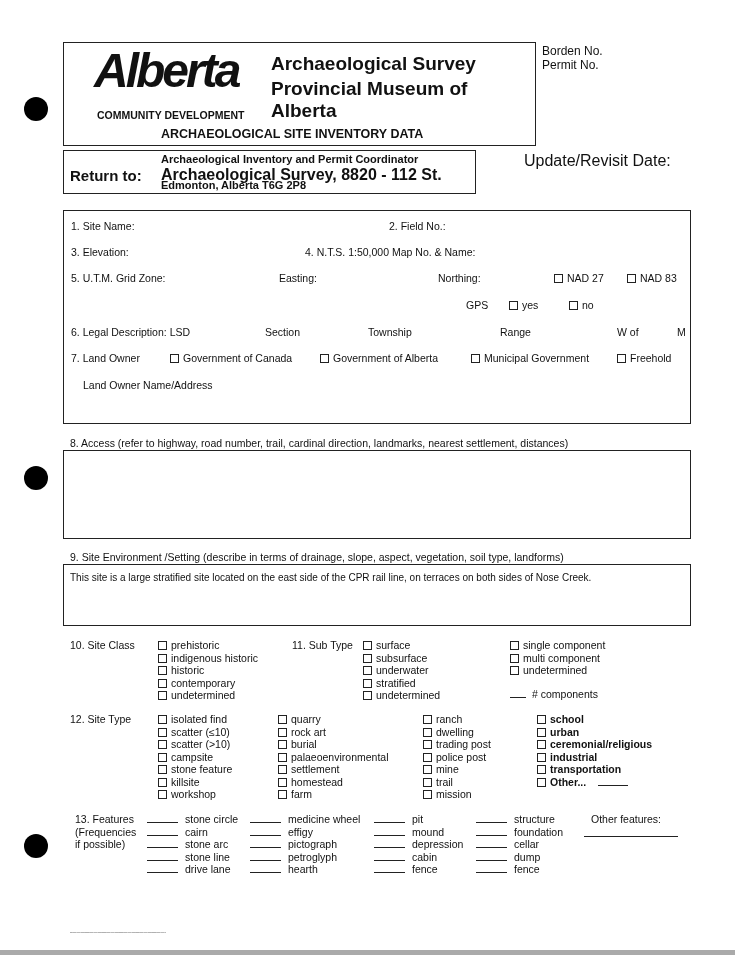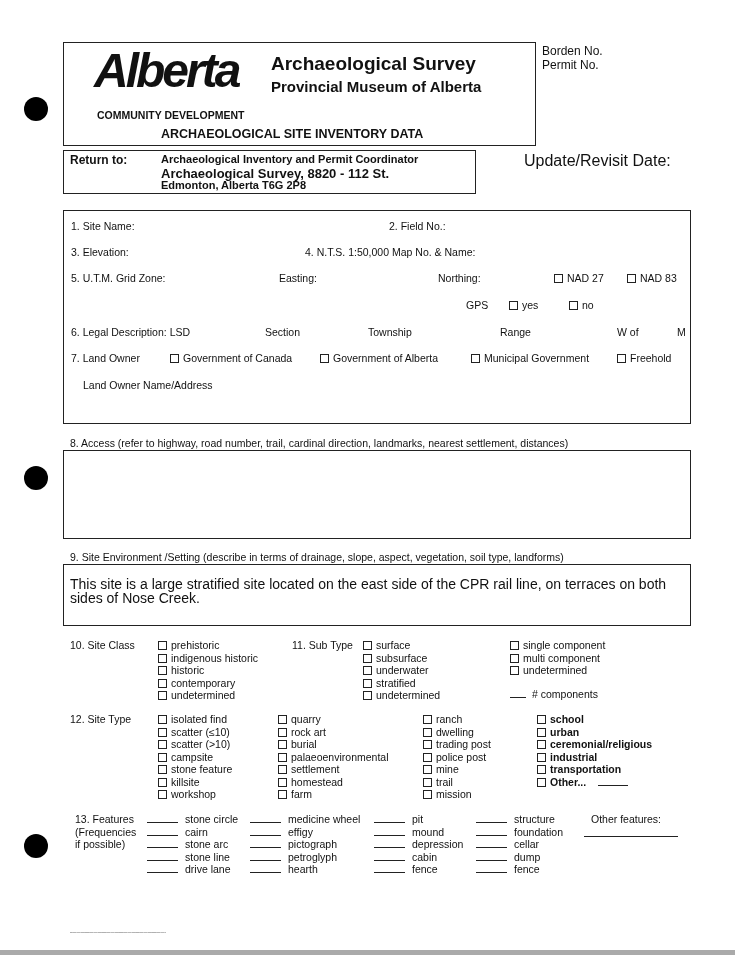--- a/index.html
+++ b/index.html
@@ -29,31 +29,31 @@
 </head>
 <body>
 
 <div class="hole" style="left:24px;top:97px;"></div>
 <div class="hole" style="left:24px;top:466px;"></div>
 <div class="hole" style="left:24px;top:834px;"></div>
 
 <div class="box" style="left:63px;top:42px;width:473px;height:104px;">
   <div class="abs logo" style="left:30px;top:4px;">Alberta</div>
   <div class="abs bold" style="left:207px;top:10px;font-size:19px;">Archaeological Survey</div>
-  <div class="abs bold" style="left:207px;top:35px;font-size:15px;">Provincial Museum of Alberta</div>
+  <div class="abs bold" style="left:207px;top:35px;font-size:19px;">Provincial Museum of Alberta</div>
   <div class="abs bold" style="left:33px;top:66px;font-size:10.5px;">COMMUNITY DEVELOPMENT</div>
   <div class="abs bold" style="left:97px;top:84px;font-size:12.5px;">ARCHAEOLOGICAL SITE INVENTORY DATA</div>
 </div>
 <div class="abs" style="left:542px;top:44px;font-size:12px;">Borden No.</div>
 <div class="abs" style="left:542px;top:58px;font-size:12px;">Permit No.</div>
 
 <div class="box" style="left:63px;top:150px;width:413px;height:44px;">
-  <div class="abs bold" style="left:6px;top:2px;font-size:12px;text-align:right;">Return to:</div>
+  <div class="abs bold" style="left:6px;top:16px;font-size:15px;text-align:right;">Return to:</div>
   <div class="abs bold" style="left:97px;top:2px;font-size:11px;">Archaeological Inventory and Permit Coordinator</div>
-  <div class="abs bold" style="left:97px;top:15px;font-size:13px;">Archaeological Survey, 8820 - 112 St.</div>
+  <div class="abs bold" style="left:97px;top:15px;font-size:16px;">Archaeological Survey, 8820 - 112 St.</div>
   <div class="abs bold" style="left:97px;top:28px;font-size:11px;">Edmonton, Alberta T6G 2P8</div>
 </div>
 <div class="abs" style="left:524px;top:152px;font-size:16px;">Update/Revisit Date:</div>
 
 <div class="box" style="left:63px;top:210px;width:628px;height:214px;">
   <div class="abs" style="left:7px;top:9px;">1. Site Name:</div>
   <div class="abs" style="left:325px;top:9px;">2. Field No.:</div>
   <div class="abs" style="left:7px;top:35px;">3. Elevation:</div>
   <div class="abs" style="left:241px;top:35px;">4. N.T.S.  1:50,000 Map No. &amp; Name:</div>
   <div class="abs" style="left:7px;top:61px;">5. U.T.M. Grid Zone:</div>
@@ -78,21 +78,21 @@
   <div class="abs" style="left:19px;top:168px;">Land Owner Name/Address</div>
 </div>
 
 <div class="abs" style="left:70px;top:437px;">8. Access (refer to highway, road number, trail, cardinal direction, landmarks, nearest settlement, distances)</div>
 <div class="box" style="left:63px;top:450px;width:628px;height:89px;">
   <div class="abs" style="left:6px;top:6px;"></div>
 </div>
 
 <div class="abs" style="left:70px;top:551px;">9. Site Environment /Setting (describe in terms of drainage, slope, aspect, vegetation, soil type, landforms)</div>
 <div class="box" style="left:63px;top:564px;width:628px;height:62px;">
-  <div class="abs" style="left:6px;top:12px;width:600px;font-size:14px;line-height:14px;">This site is a large stratified site located on the east side of the CPR rail line, on terraces on both sides of Nose Creek.</div>
+  <div class="abs" style="left:6px;top:6px;width:600px;font-size:10px;line-height:14px;">This site is a large stratified site located on the east side of the CPR rail line, on terraces on both sides of Nose Creek.</div>
 </div>
 
 <div class="abs" style="left:70px;top:639px;">10. Site Class</div>
 <div class="col" style="left:158px;top:639px;">
   <div class="row"><span class="cb"></span><span>prehistoric</span></div>
   <div class="row"><span class="cb"></span><span>indigenous historic</span></div>
   <div class="row"><span class="cb"></span><span>historic</span></div>
   <div class="row"><span class="cb"></span><span>contemporary</span></div>
   <div class="row"><span class="cb"></span><span>undetermined</span></div>
 </div>

